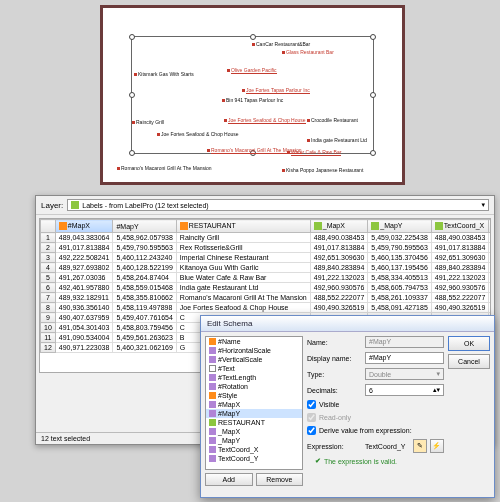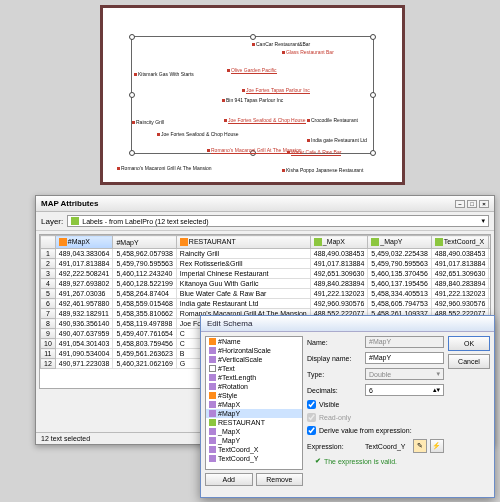--- a/index.html
+++ b/index.html
@@ -89,28 +89,20 @@
       <div class="map-label" style="left: 25px; top: 94px;"><span class="dot"></span>Joe Fortes Seafood &amp; Chop House</div>
       <div class="map-label" style="left: 175px; top: 100px;"><span class="dot"></span>India gate Restaurant Ltd</div>
       <div class="map-label red" style="left: 75px; top: 110px;"><span class="dot"></span><span class="uline">Romano's Macaroni Grill At The Mansion</span></div>
       <div class="map-label red" style="left: 155px; top: 112px;"><span class="dot"></span><span class="uline">Water Cafe &amp; Raw Bar</span></div>
       <div class="map-label" style="left: -15px; top: 128px;"><span class="dot"></span>Romano's Macaroni Grill At The Mansion</div>
       <div class="map-label" style="left: 150px; top: 130px;"><span class="dot"></span>Kisha Poppo Japanese Restaurant</div>
     </div>
 </div>
 
 <div class="attr-panel">
-  <div class="attr-title">
-    <span>MAP Attributes</span>
-    <div class="win-btns">
-      <div class="win-btn">–</div>
-      <div class="win-btn">□</div>
-      <div class="win-btn">×</div>
-    </div>
-  </div>
   <div class="layer-row">
     <span>Layer:</span>
     <div class="layer-select">
       <span class="ico"></span>
       <span>Labels - from LabelPro (12 text selected)</span>
       <span style="margin-left:auto">▾</span>
     </div>
   </div>
   <div class="table-wrap">
     <table id="atable">

